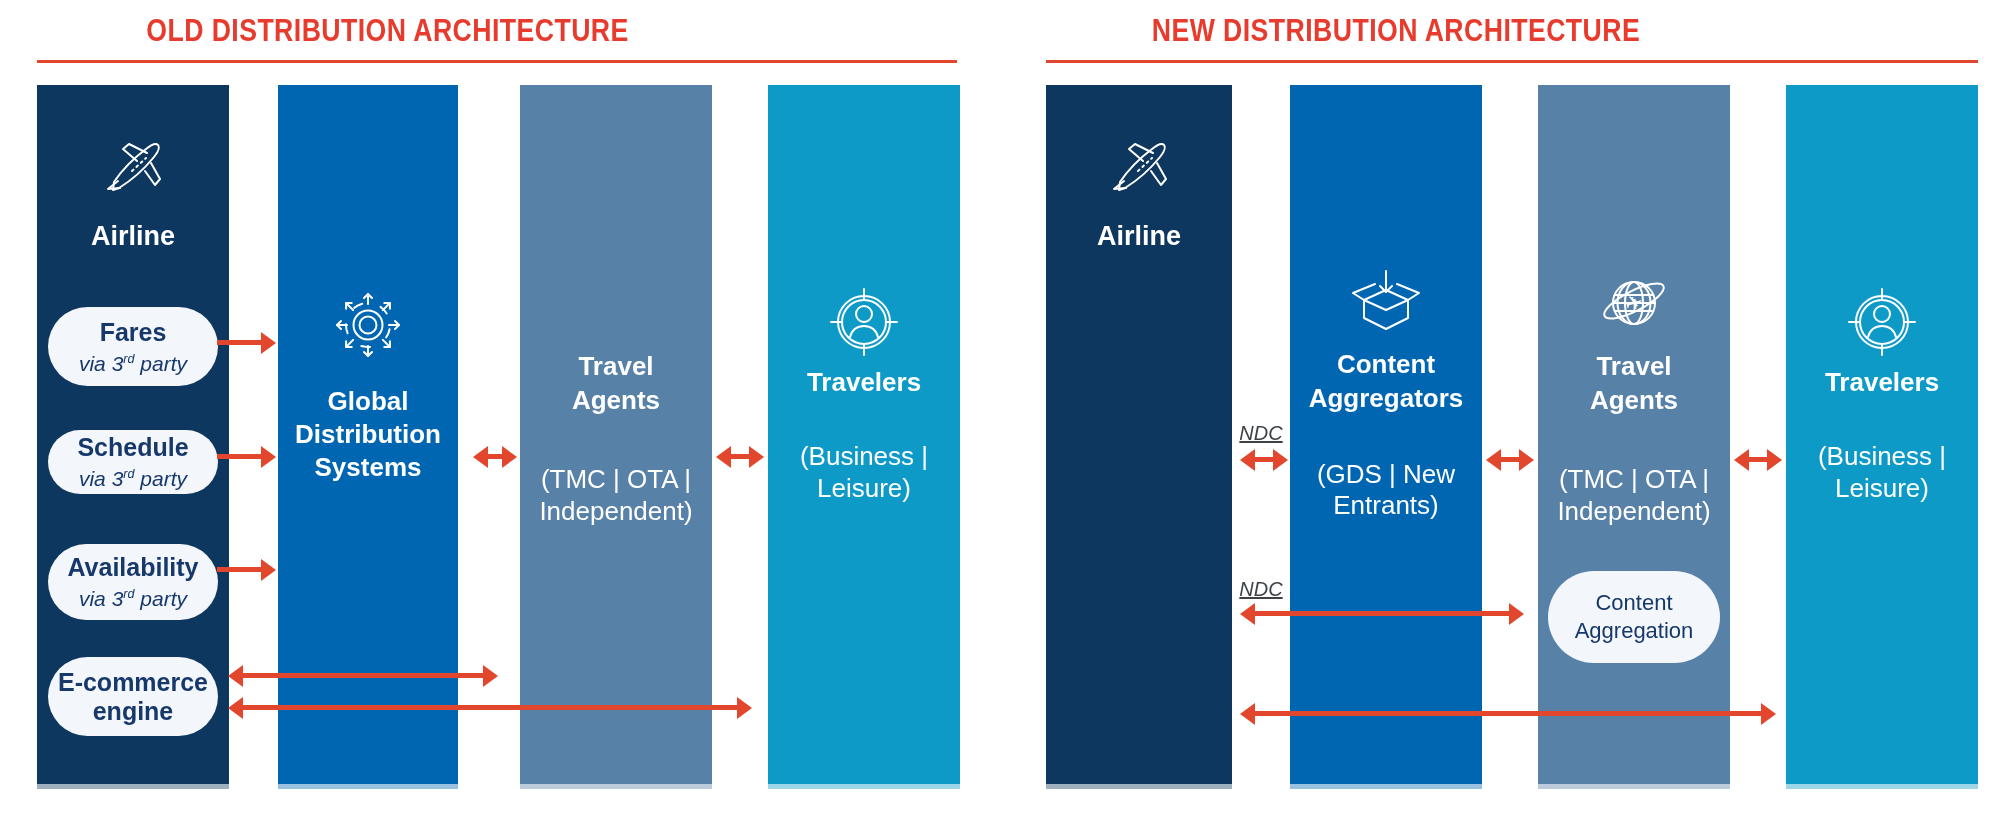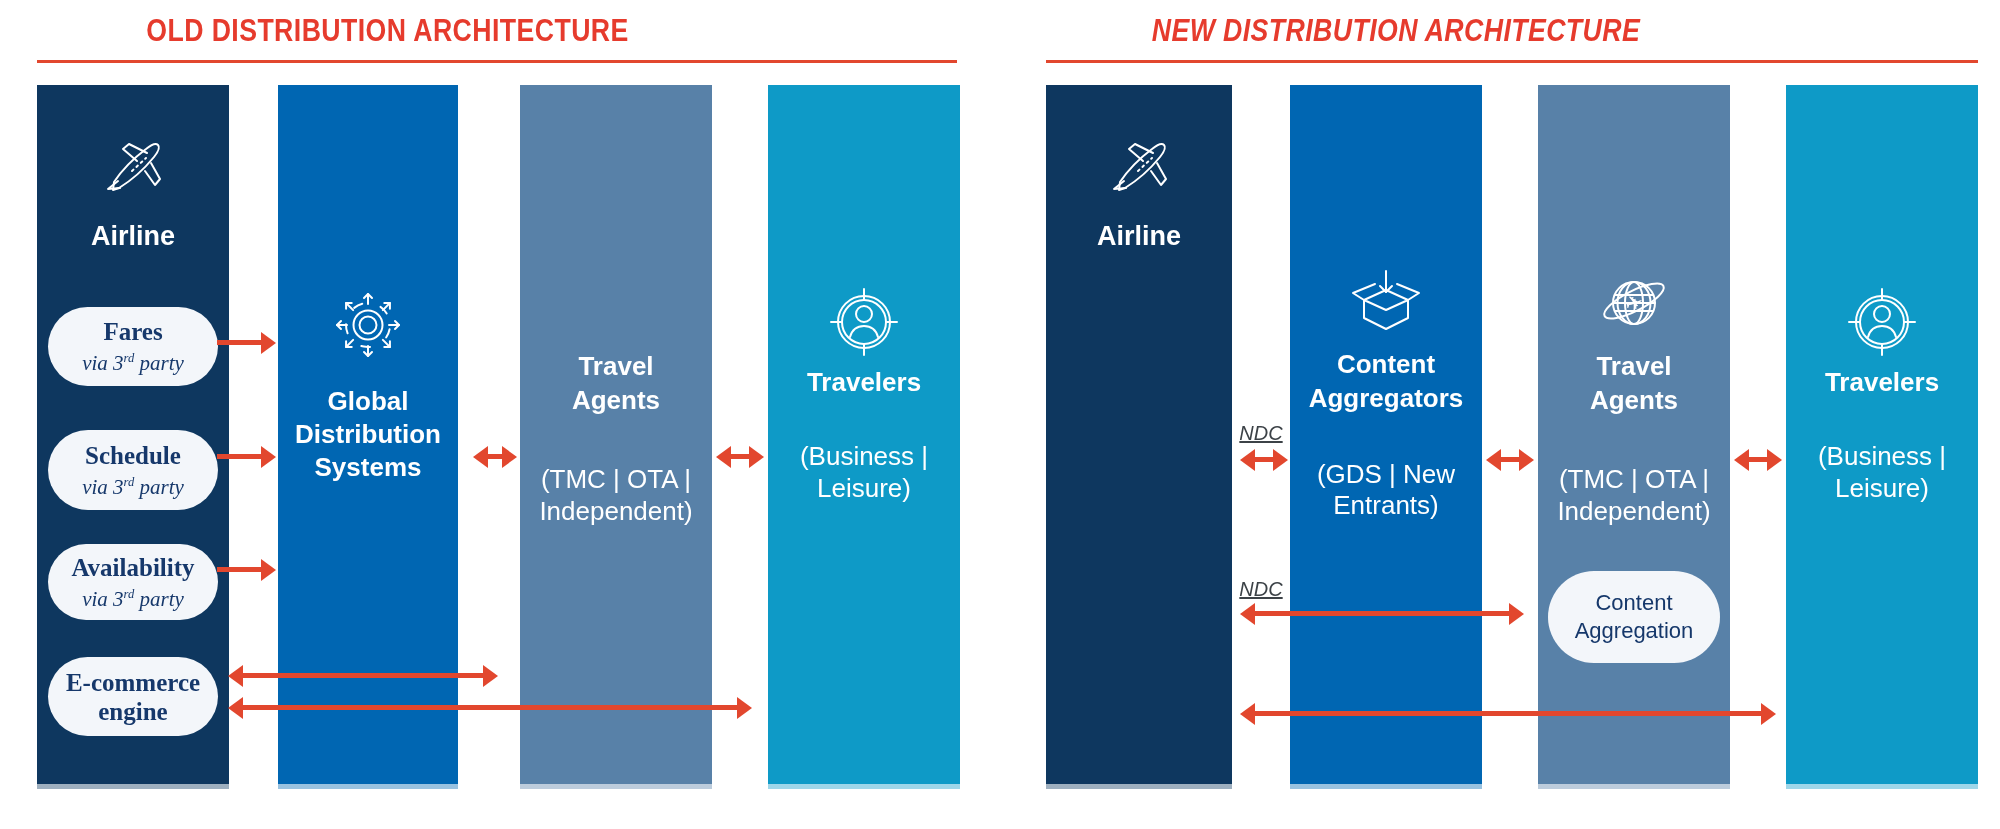--- a/index.html
+++ b/index.html
@@ -21,21 +21,21 @@
   .icon{position:absolute;left:50%;transform:translateX(-50%);}
   .col-label{position:absolute;left:0;width:100%;text-align:center;color:#fff;font-weight:bold;
     font-size:27px;line-height:30px;}
   .bold-block{position:absolute;left:0;width:100%;text-align:center;color:#fff;font-weight:bold;
     font-size:26px;line-height:34px;}
   .sub-block{position:absolute;left:0;width:100%;text-align:center;color:#fff;font-weight:normal;
     font-size:26px;line-height:32px;}
 
   
   .pill{position:absolute;left:11px;right:11px;background:var(--pill_bg);border-radius:44px;
-    display:flex;flex-direction:column;align-items:center;justify-content:center;text-align:center;font-family:Liberation Serif, serif;}
+    display:flex;flex-direction:column;align-items:center;justify-content:center;text-align:center;}
   .pill-title{font-weight:bold;font-size:25px;line-height:29px;color:var(--ink);}
   .pill-via{font-style:italic;font-size:21px;line-height:25px;color:var(--ink);}
   .pill-via sup{font-size:0.6em;}
 
   
   .aoms-box{position:absolute;left:12px;right:12px;background:var(--pill_bg);border-radius:38px;
     display:flex;flex-direction:column;align-items:center;justify-content:center;text-align:center;padding-bottom:24px;box-sizing:border-box;}
   .box-line{font-weight:bold;font-size:23px;line-height:25px;color:var(--ink);}
 
   
@@ -75,21 +75,21 @@
       <path d="M19 47 L9 55 L21 54"></path>
       <path d="M33 37 L47 24" stroke-dasharray="2 4"></path>
     </svg>
     <div class="col-label" style="top:136px;">Airline</div>
 
     <div class="pill" style="top:222px;height:79px;">
       <div class="pill-title">Fares</div>
       <div class="pill-via"><span>via 3</span><sup>rd</sup><span> party</span></div>
     </div>
 
-    <div class="pill" style="top:345px;height:80px;justify-content:center;">
+    <div class="pill" style="top:345px;height:64px;justify-content:center;">
       <div class="pill-title">Schedule</div>
       <div class="pill-via"><span>via 3</span><sup>rd</sup><span> party</span></div>
     </div>
 
     <div class="pill" style="top:459px;height:76px;">
       <div class="pill-title">Availability</div>
       <div class="pill-via"><span>via 3</span><sup>rd</sup><span> party</span></div>
     </div>
 
     <div class="pill" style="top:572px;height:79px;">
@@ -195,21 +195,21 @@
       <i class="shaft"></i>
       <i class="head hl"></i>
       <i class="head hr"></i>
     </div>
   <div class="arr both" style="left:228px;top:697px;width:524px;">
       <i class="shaft"></i>
       <i class="head hl"></i>
       <i class="head hr"></i>
     </div>
 
-  <div class="title-wrap" style="left:1046px;width:700px;font-style:italic;">
+  <div class="title-wrap" style="left:1046px;width:700px;">
     <span class="sec-title">NEW DISTRIBUTION ARCHITECTURE</span>
   </div>
   <div class="rule" style="left:1046px;width:932px;"></div>
 
   <div class="col navy" style="left:1046px;width:186px;">
     <svg class="icon" style="top:49px;" width="68" height="64" viewBox="0 0 68 64">
       <path d="M15 48 C23 36 35 24 47 15 C52 11 57 9 59 11 C61 13 59 18 55 23 C46 34 33 46 20 54 L14 56 Z"></path>
       <path d="M38 27 L24 15 L30 10 L48 19"></path>
       <path d="M46 37 L56 51 L61 45 L52 29"></path>
       <path d="M19 47 L9 55 L21 54"></path>

